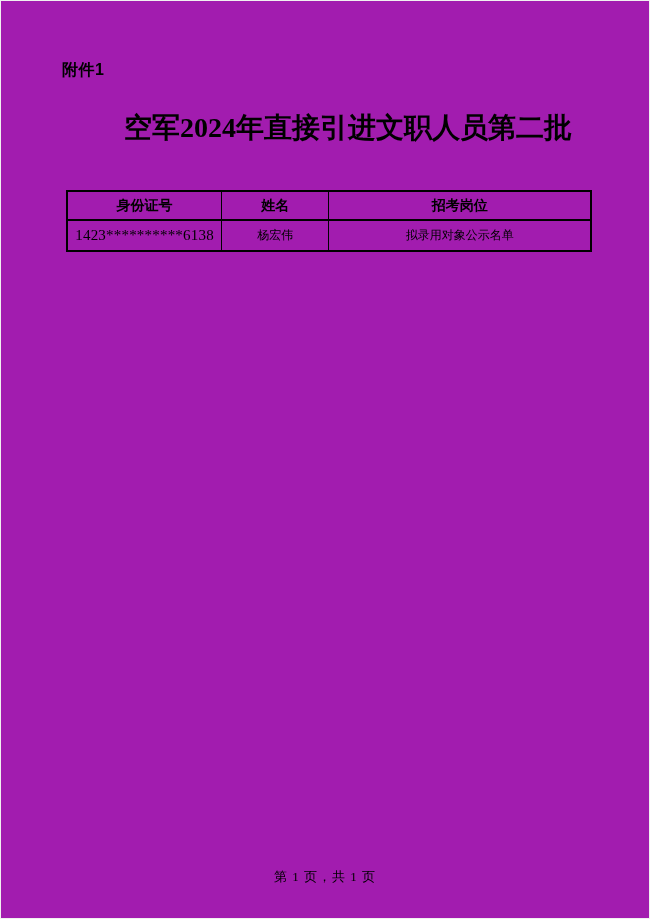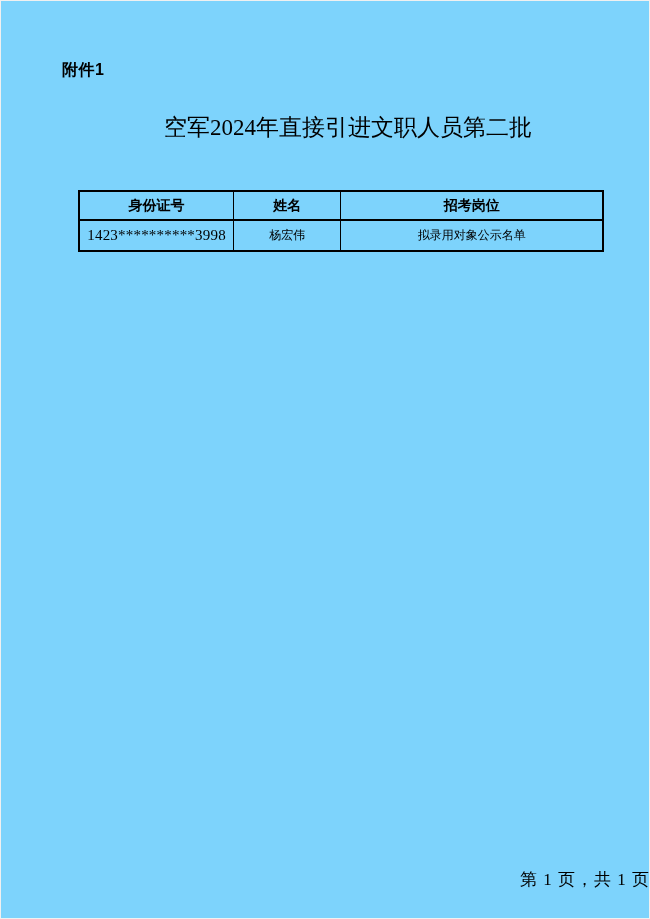--- a/index.html
+++ b/index.html
@@ -5,50 +5,50 @@
   html, body {
     margin: 0;
     padding: 0;
     background: #e9e9e9;
   }
   .page {
     position: relative;
     width: 650px;
     height: 919px;
     margin: 0 auto;
-    background: #7dd3fc;
+    background: #a21caf;
     box-shadow: inset 0 0 0 1px #f0f0f0;
     color: #000000;
     font-family: "Liberation Serif", "DejaVu Serif", serif;
     overflow: hidden;
   }
   .attachment-label {
     position: absolute;
     left: 62px;
     top: 60px;
     font-family: "Liberation Sans", "DejaVu Sans", sans-serif;
     font-weight: bold;
     font-size: 16px;
     letter-spacing: 0.5px;
   }
   .doc-title {
     position: absolute;
     top: 112px;
     left: 0;
     right: 0;
     text-align: center;
-    font-weight: normal;
-    font-size: 23px;
+    font-weight: bold;
+    font-size: 28px;
     line-height: 31px;
     font-family: "Liberation Serif", "DejaVu Serif", serif;
     margin-left: 46px;
   }
   .roster-table {
     position: absolute;
-    left: 78px;
+    left: 66px;
     top: 190px;
     width: 526px;
     border-collapse: collapse;
     table-layout: fixed;
     border: 2px solid #000000;
   }
   .roster-table th,
   .roster-table td {
     border: 1px solid #000000;
     text-align: center;
@@ -74,22 +74,22 @@
   td.cell-id {
     font-family: "Liberation Serif", "DejaVu Serif", serif;
     font-size: 15px;
     letter-spacing: 0.2px;
   }
   .page-footer {
     position: absolute;
     left: 0;
     right: 0;
     top: 868px;
-    text-align: right;
-    font-size: 17px;
+    text-align: center;
+    font-size: 13px;
     letter-spacing: 1px;
     font-family: "Liberation Serif", "DejaVu Serif", serif;
   }
 </style>
 </head>
 <body>
 
 <div class="page">
 
   <div class="attachment-label">附件1</div>
@@ -106,21 +106,21 @@
     </colgroup>
     <thead>
       <tr>
         <th>身份证号</th>
         <th>姓名</th>
         <th>招考岗位</th>
       </tr>
     </thead>
     <tbody>
       <tr>
-        <td class="cell-id">1423**********3998</td>
+        <td class="cell-id">1423**********6138</td>
         <td>杨宏伟</td>
         <td>拟录用对象公示名单</td>
       </tr>
     </tbody>
   </table>
 
   <div class="page-footer">第 1 页，共 1 页</div>
 
 </div>
 

